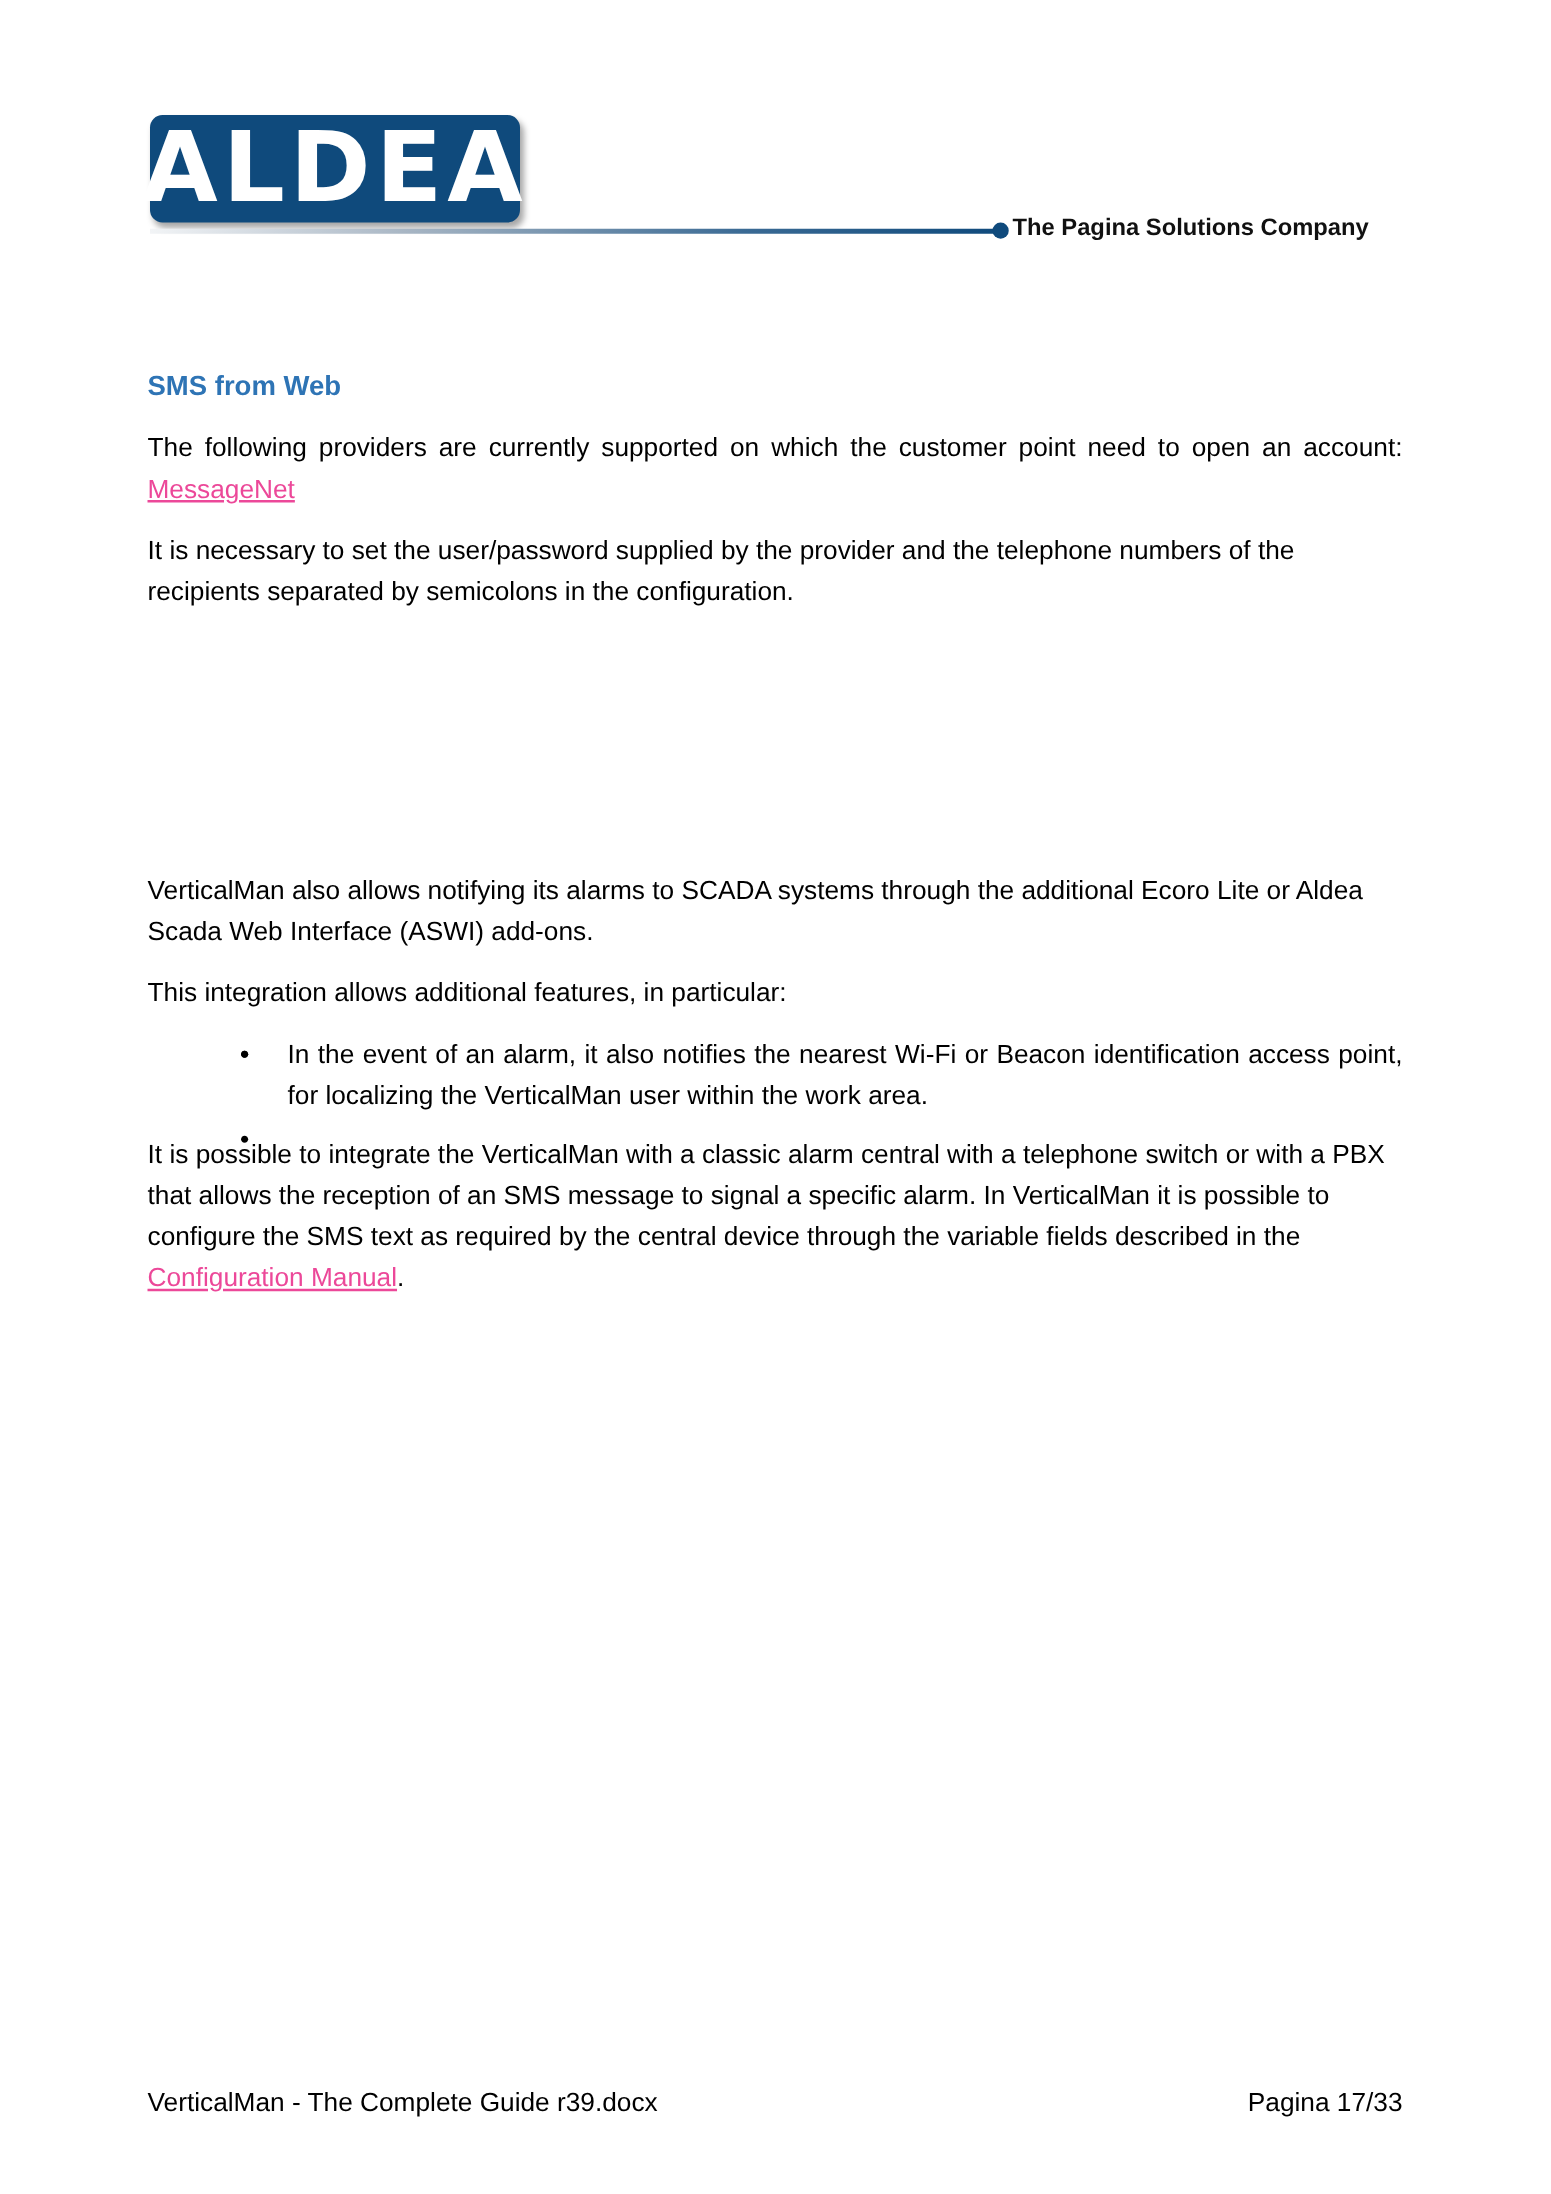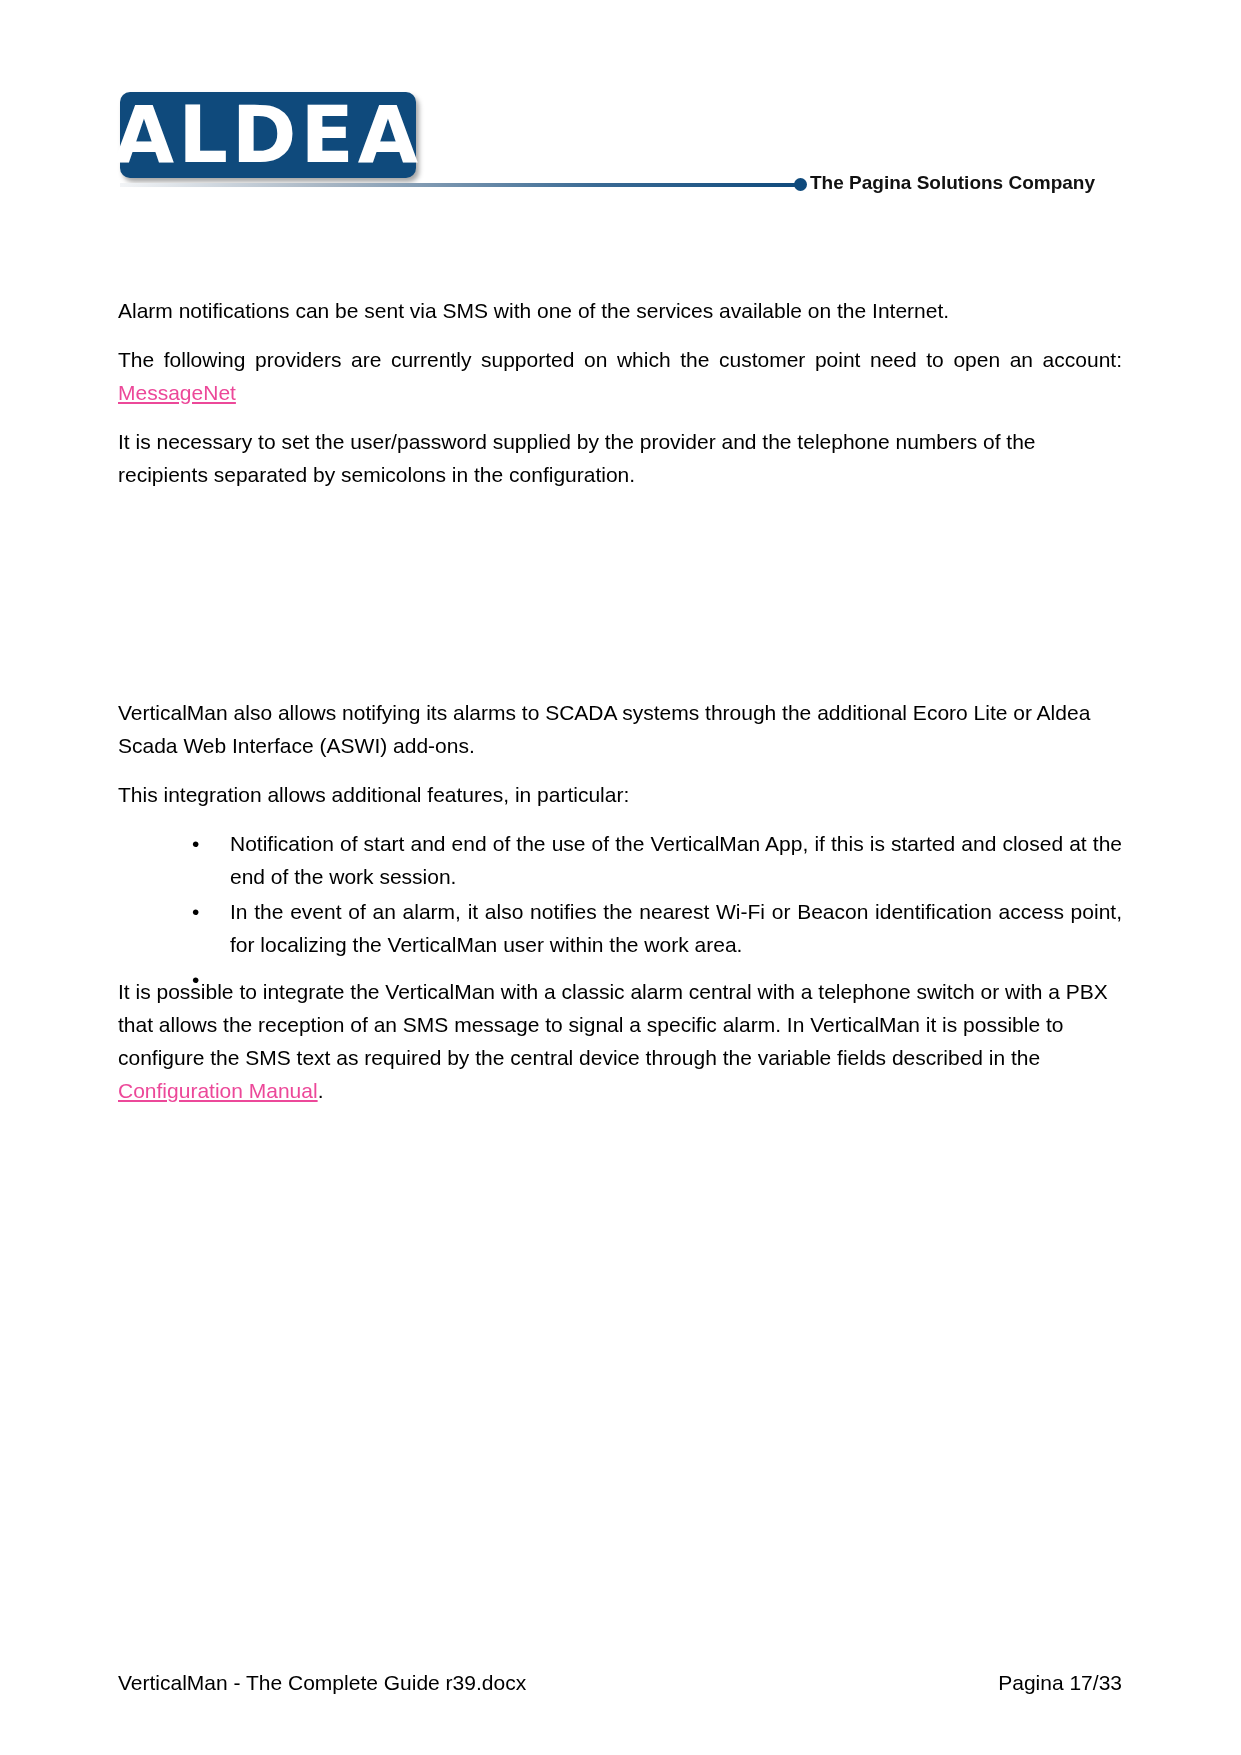--- a/index.html
+++ b/index.html
@@ -47,31 +47,31 @@
 <div class="page">
 
   <div class="logo">
     <div class="logo-text">ALDEA</div>
   </div>
   <div class="header-line"></div>
   <div class="header-dot"></div>
   <div class="tagline">The Pagina Solutions Company</div>
 
   <div class="content">
-    <p>Alarm notifications can be sent via SMS with one of the services available on the Internet.</p>
+    <div class="h3">SMS from Web</div>
     <p class="justify"><span>The following providers are currently supported on which the customer point need to open an account: </span><a class="link" href="#">MessageNet</a></p>
     <p>It is necessary to set the user/password supplied by the provider and the telephone numbers of the recipients separated by semicolons in the configuration.</p>
   </div>
 
 
   <div class="content2">
     <p>VerticalMan also allows notifying its alarms to SCADA systems through the additional Ecoro Lite or Aldea Scada Web Interface (ASWI) add-ons.</p>
     <p>This integration allows additional features, in particular:</p>
     <ul class="bullets">
-      <li><span class="bullet">•</span><span>Notification of start and end of the use of the VerticalMan App, if this is started and closed at the end of the work session.</span></li>
+      <li><span class="bullet">•</span></li>
       <li><span class="bullet">•</span><span>In the event of an alarm, it also notifies the nearest Wi-Fi or Beacon identification access point, for localizing the VerticalMan user within the work area.</span></li>
       <li><span class="bullet">•</span></li>
     </ul>
     <p><span>It is possible to integrate the VerticalMan with a classic alarm central with a telephone switch or with a PBX that allows the reception of an SMS message to signal a specific alarm. In VerticalMan it is possible to configure the SMS text as required by the central device through the variable fields described in the </span><a class="link" href="#">Configuration Manual</a><span>.</span></p>
   </div>
 
   <div class="footer-left">VerticalMan - The Complete Guide r39.docx</div>
   <div class="footer-right">Pagina 17/33</div>
 </div>
 

